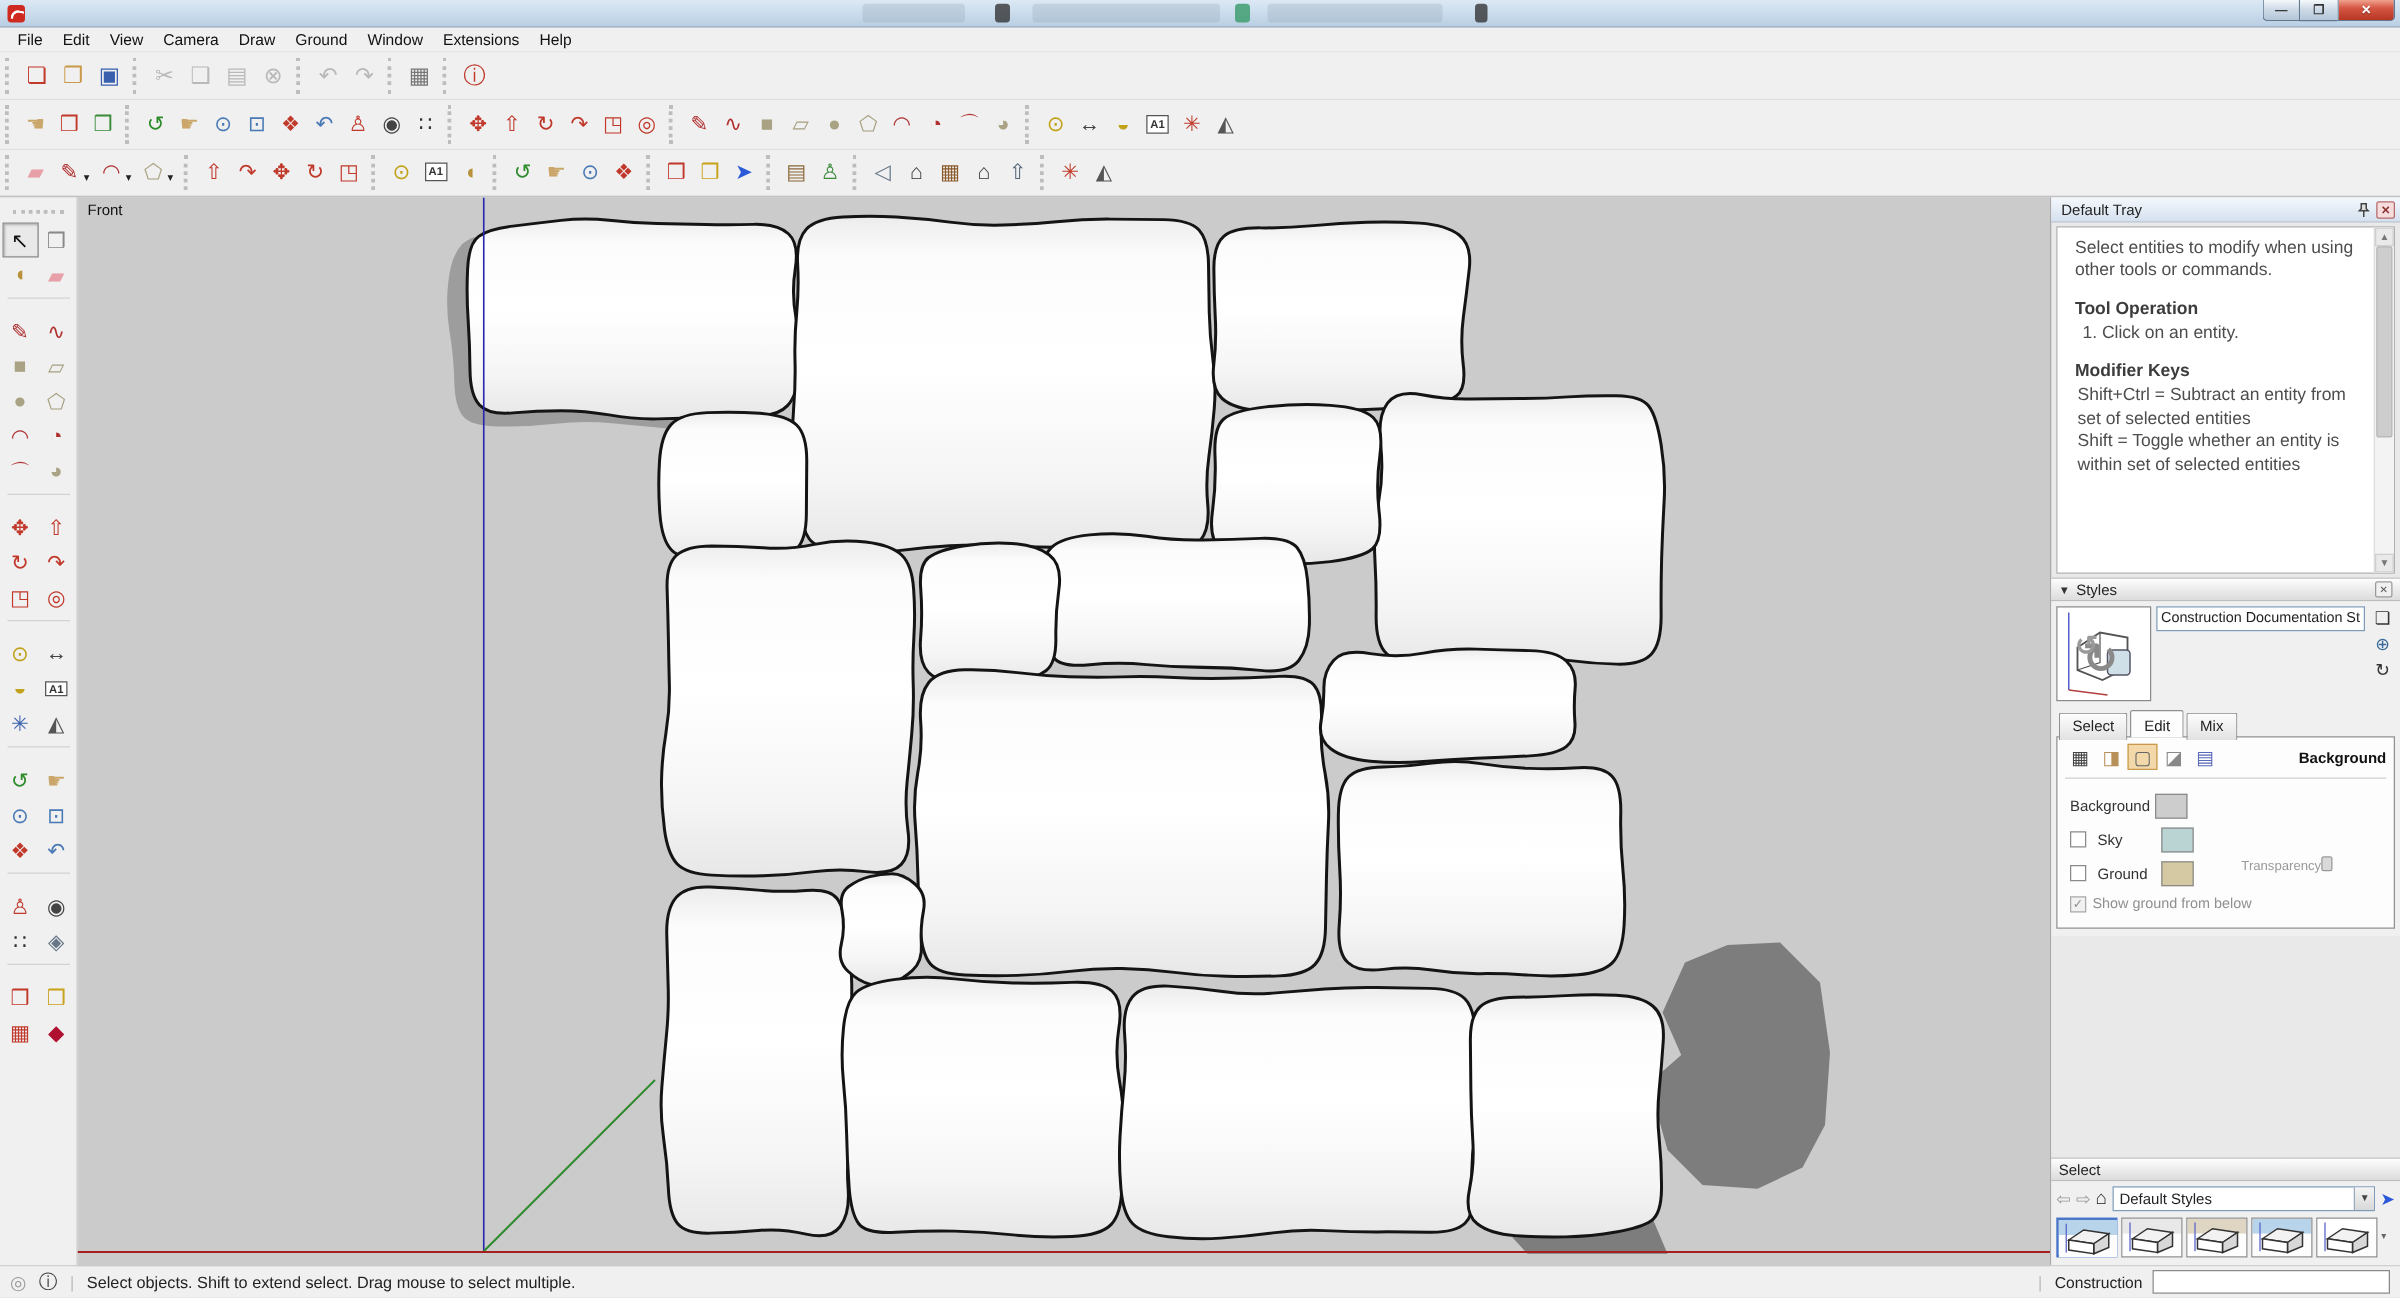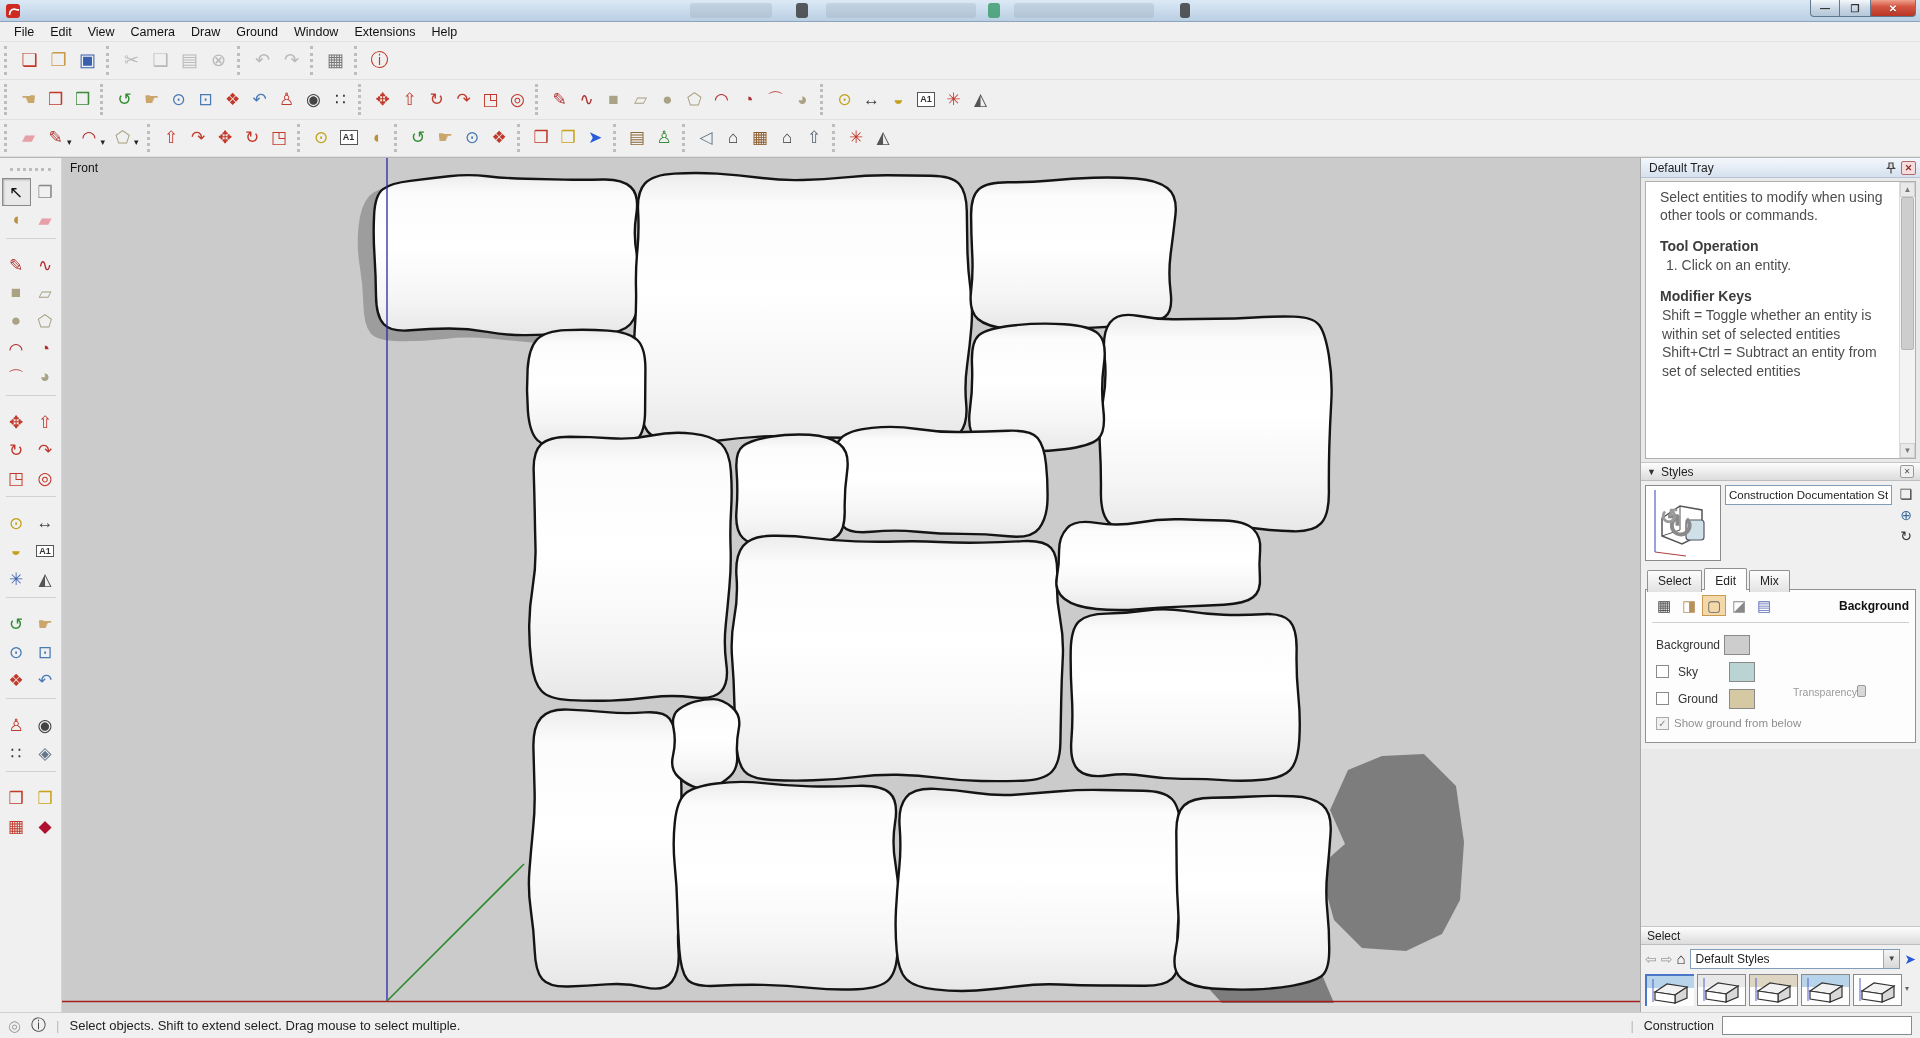--- a/index.html
+++ b/index.html
@@ -464,22 +464,22 @@
       </span>
     </div>
 
     <div class="instructor">
       <div class="ins-content">
         <p>Select entities to modify when using other tools or commands.</p>
         <h4>Tool Operation</h4>
         <div class="ins-step">1. Click on an entity.</div>
         <h4>Modifier Keys</h4>
         <div id="modifier-lines">
+            <div class="mod-line">Shift+Ctrl = Subtract an entity from set of selected entities</div>
             <div class="mod-line">Shift = Toggle whether an entity is within set of selected entities</div>
-            <div class="mod-line">Shift+Ctrl = Subtract an entity from set of selected entities</div>
           </div>
 
       </div>
       <div class="vscroll">
         <div class="sb-btn">▲</div>
         <div class="sb-track">
             <div class="sb-thumb"></div>
           </div>
         <div class="sb-btn">▼</div>
       </div>

